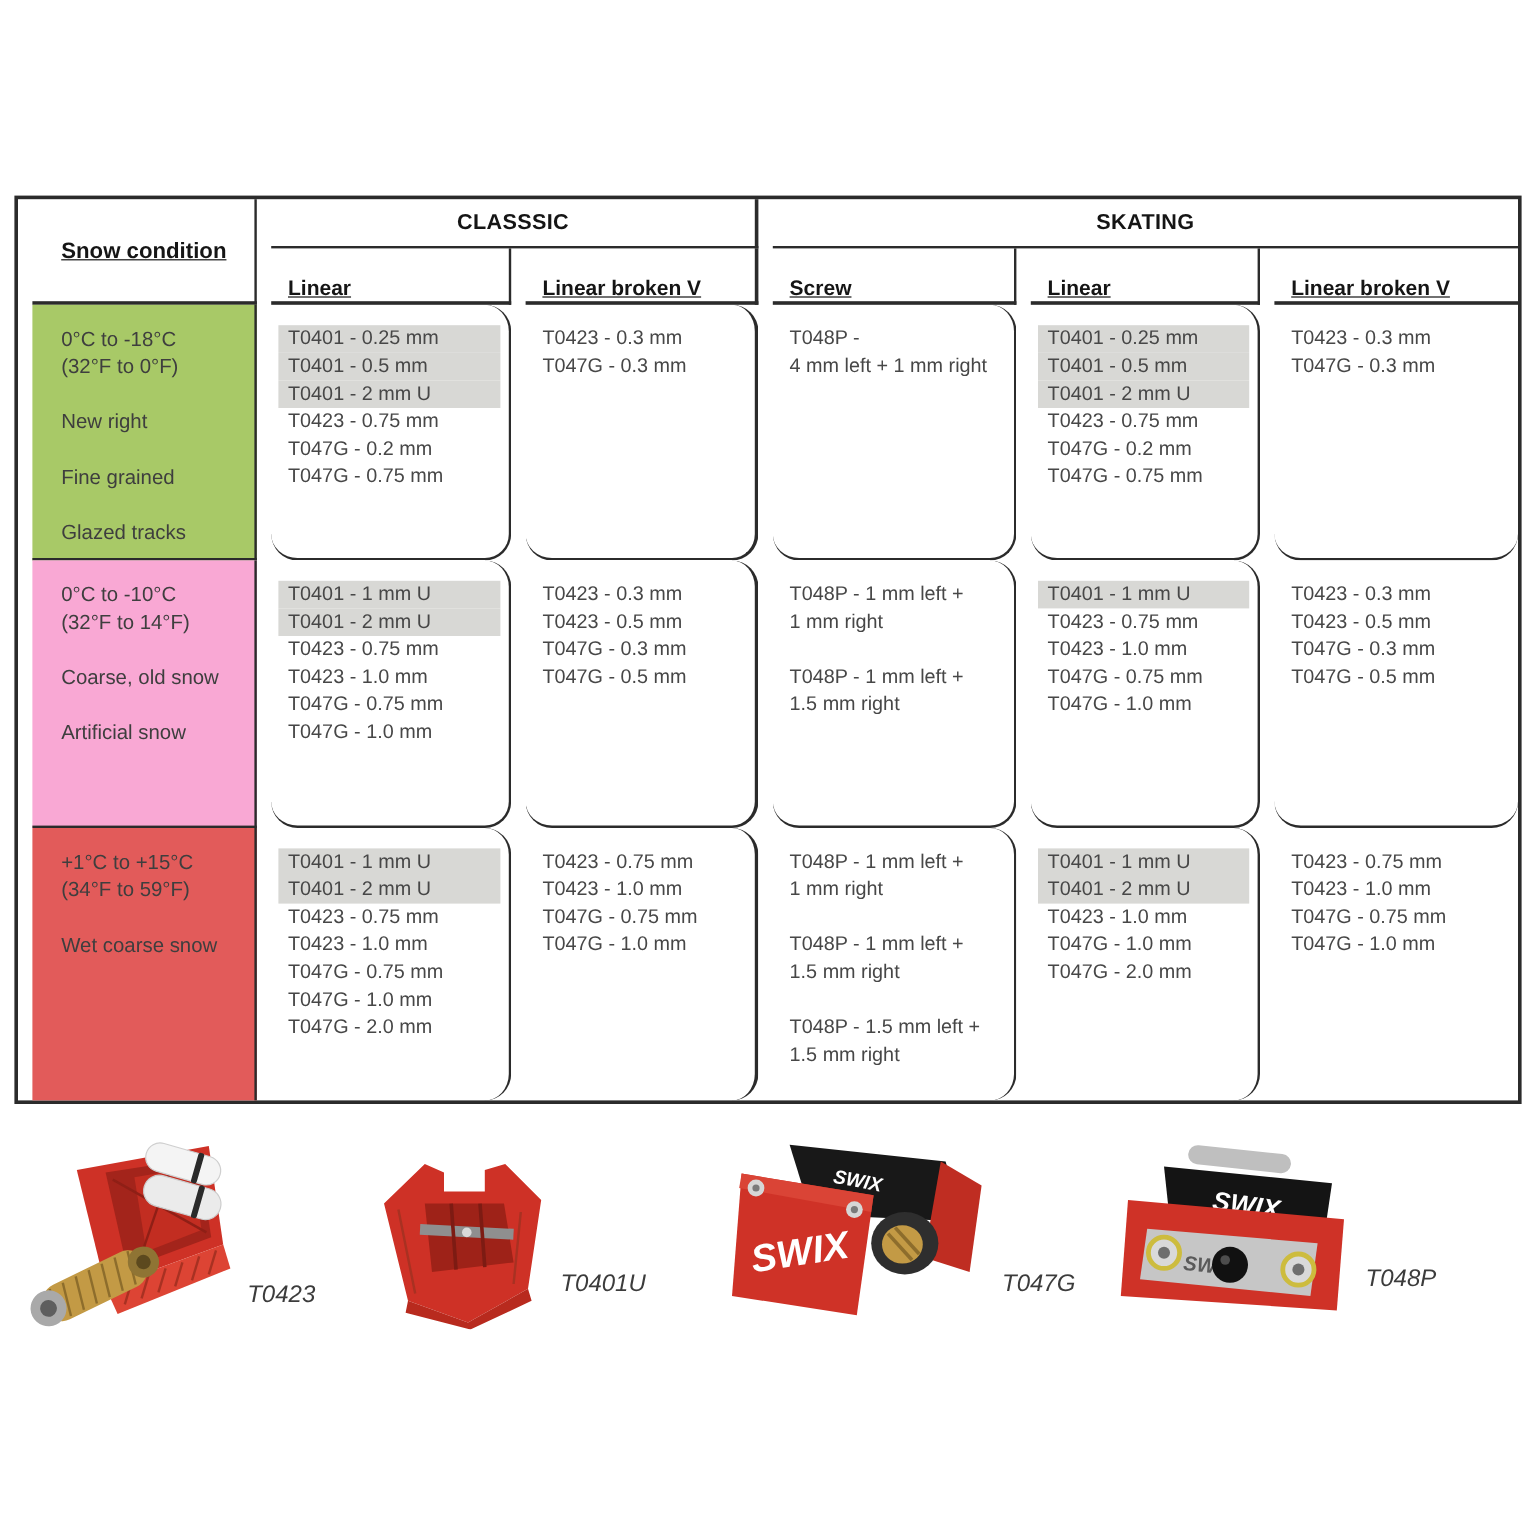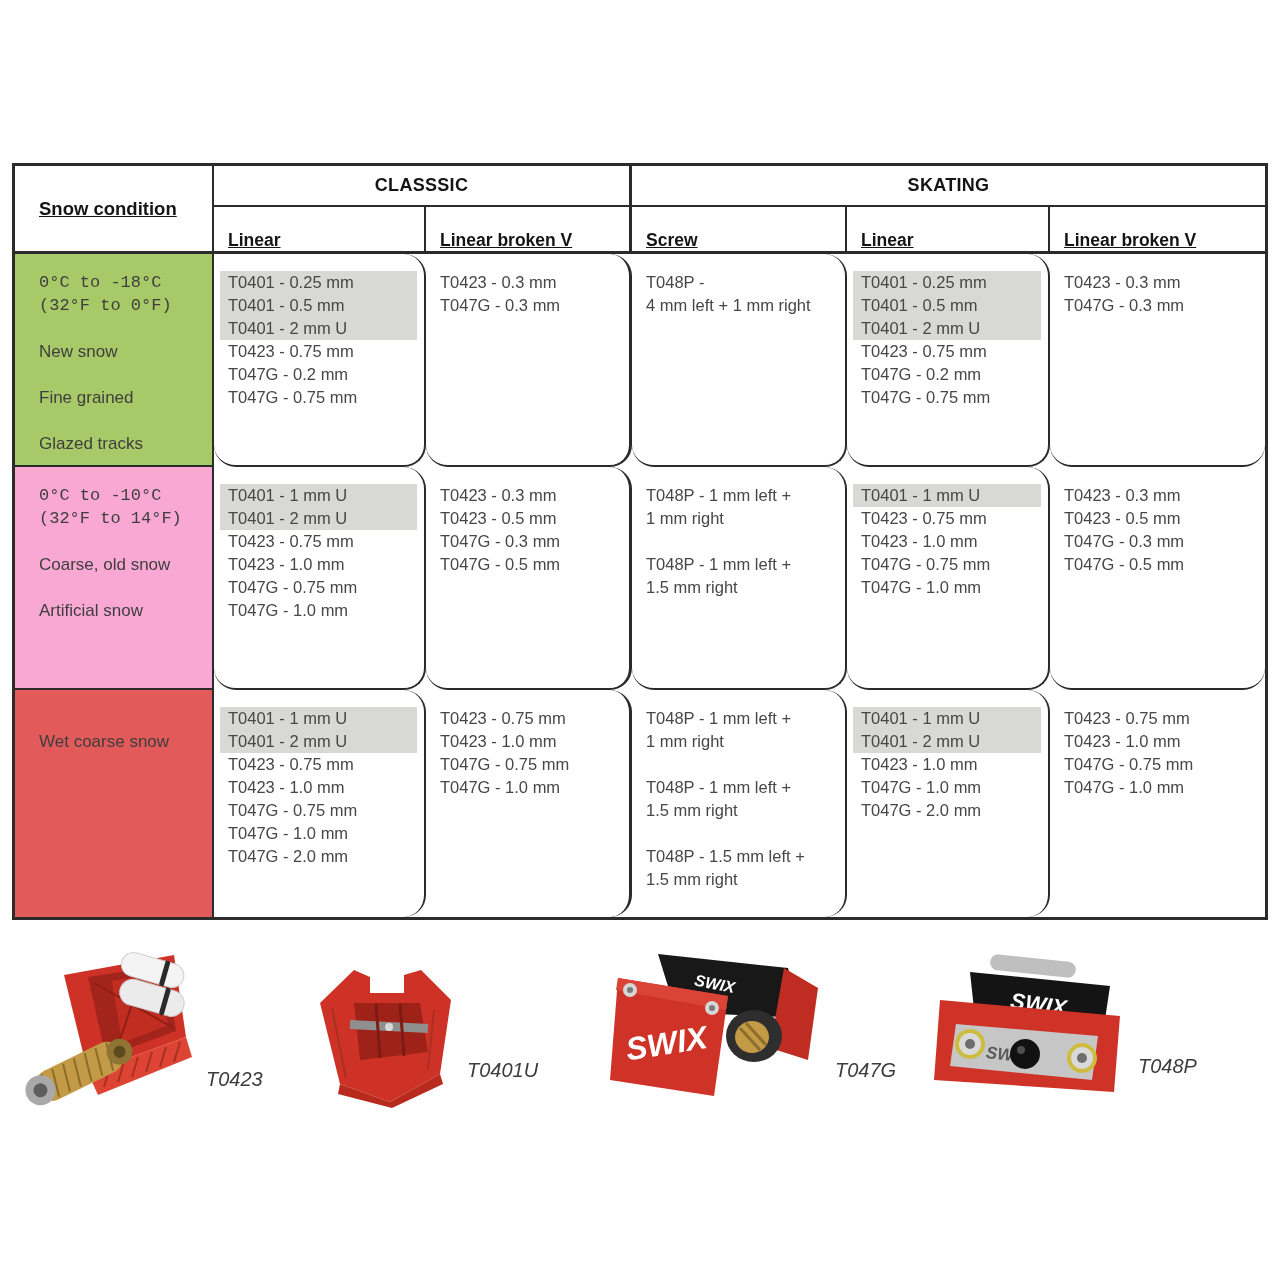--- a/index.html
+++ b/index.html
@@ -18,20 +18,21 @@
     display:grid;
     grid-template-columns:199px 212px 206px 215px 203px 215px;
     grid-template-rows:41px 47px 213px 223px 227px;
     background:#fff;
   }
   .cell{
     box-sizing:border-box;
     border-right:2px solid var(--grid,#2b2b2b);
     border-bottom:2px solid var(--grid,#2b2b2b);
     overflow:hidden;
+    margin-left:12px;
   }
   .lastcol{border-right:none;}
   .lastrow{border-bottom:none;}
   .thickb{border-bottom-width:3px;text-decoration:underline;}
   .sep{border-right-width:3px;}
 
   .h-snow{grid-area:1/1/3/2;display:flex;align-items:center;padding-left:24px;
     font-weight:bold;font-size:18.5px;color:var(--header_text,#111);}
   .h-classic{grid-area:1/2/2/4;}
   .h-skating{grid-area:1/4/2/7;}
@@ -39,21 +40,21 @@
     font-weight:bold;font-size:18px;color:var(--header_text,#111);letter-spacing:.3px;}
   .h-sub{grid-row:2;display:flex;align-items:flex-end;padding-left:14px;
     font-weight:bold;font-size:17.5px;color:var(--header_text,#111);}
   .s1{grid-column:2;} .s2{grid-column:3;} .s3{grid-column:4;} .s4{grid-column:5;} .s5{grid-column:6;}
 
   .r0{grid-row:3;} .r1{grid-row:4;} .r2{grid-row:5;}
   .c1{grid-column:1;} .c2{grid-column:2;} .c3{grid-column:3;}
   .c4{grid-column:4;} .c5{grid-column:5;} .c6{grid-column:6;}
 
   .condcell{padding:17px 8px 0 24px;font-size:17px;color:var(--condition_text,#3e3e3e);}
-  .tline{line-height:23px;white-space:nowrap;font-family:Liberation Mono, monospace;}
+  .tline{line-height:23px;white-space:nowrap;}
   .cline{line-height:23px;margin-top:23px;white-space:nowrap;}
 
   .datacell{padding:17px 7px 0 14px;font-size:16.5px;color:var(--text,#474747);border-radius:22px;}
   .line{line-height:23px;margin-left:-8px;padding-left:8px;white-space:nowrap;}
   .line.hl{background:var(--highlight,#d8d8d5);}
   .entry{margin-bottom:23px;}
   .entry .line{background:none;}
 
   
   .product{position:absolute;margin:0;display:flex;align-items:flex-end;gap:12px;}
@@ -98,21 +99,21 @@
     </div>
 
     <div class="cell r0 c1 condcell" style="background-color: rgb(168, 201, 103);">
       <div>
 
       <div class="tline">0°C to -18°C</div>
           <div class="tline">(32°F to 0°F)</div>
         </div>
       <div>
 
-      <div class="cline">New snow</div>
+      <div class="cline">New right</div>
           <div class="cline">Fine grained</div>
           <div class="cline">Glazed tracks</div>
         </div>
     </div>
     <div class="cell r0 c2 datacell">
 
     <div class="line hl">T0401 - 0.25 mm</div>
         <div class="line hl">T0401 - 0.5 mm</div>
         <div class="line hl">T0401 - 2 mm U</div>
         <div class="line">T0423 - 0.75 mm</div>
@@ -195,20 +196,25 @@
       </div>
     <div class="cell r1 c6 datacell lastcol">
 
     <div class="line">T0423 - 0.3 mm</div>
         <div class="line">T0423 - 0.5 mm</div>
         <div class="line">T047G - 0.3 mm</div>
         <div class="line">T047G - 0.5 mm</div>
       </div>
 
     <div class="cell r2 c1 condcell lastrow" style="background-color: rgb(226, 91, 90);">
+      <div>
+
+      <div class="tline">+1°C to +15°C</div>
+          <div class="tline">(34°F to 59°F)</div>
+        </div>
       <div>
 
       <div class="cline">Wet coarse snow</div>
         </div>
     </div>
     <div class="cell r2 c2 datacell lastrow">
 
     <div class="line hl">T0401 - 1 mm U</div>
         <div class="line hl">T0401 - 2 mm U</div>
         <div class="line">T0423 - 0.75 mm</div>

